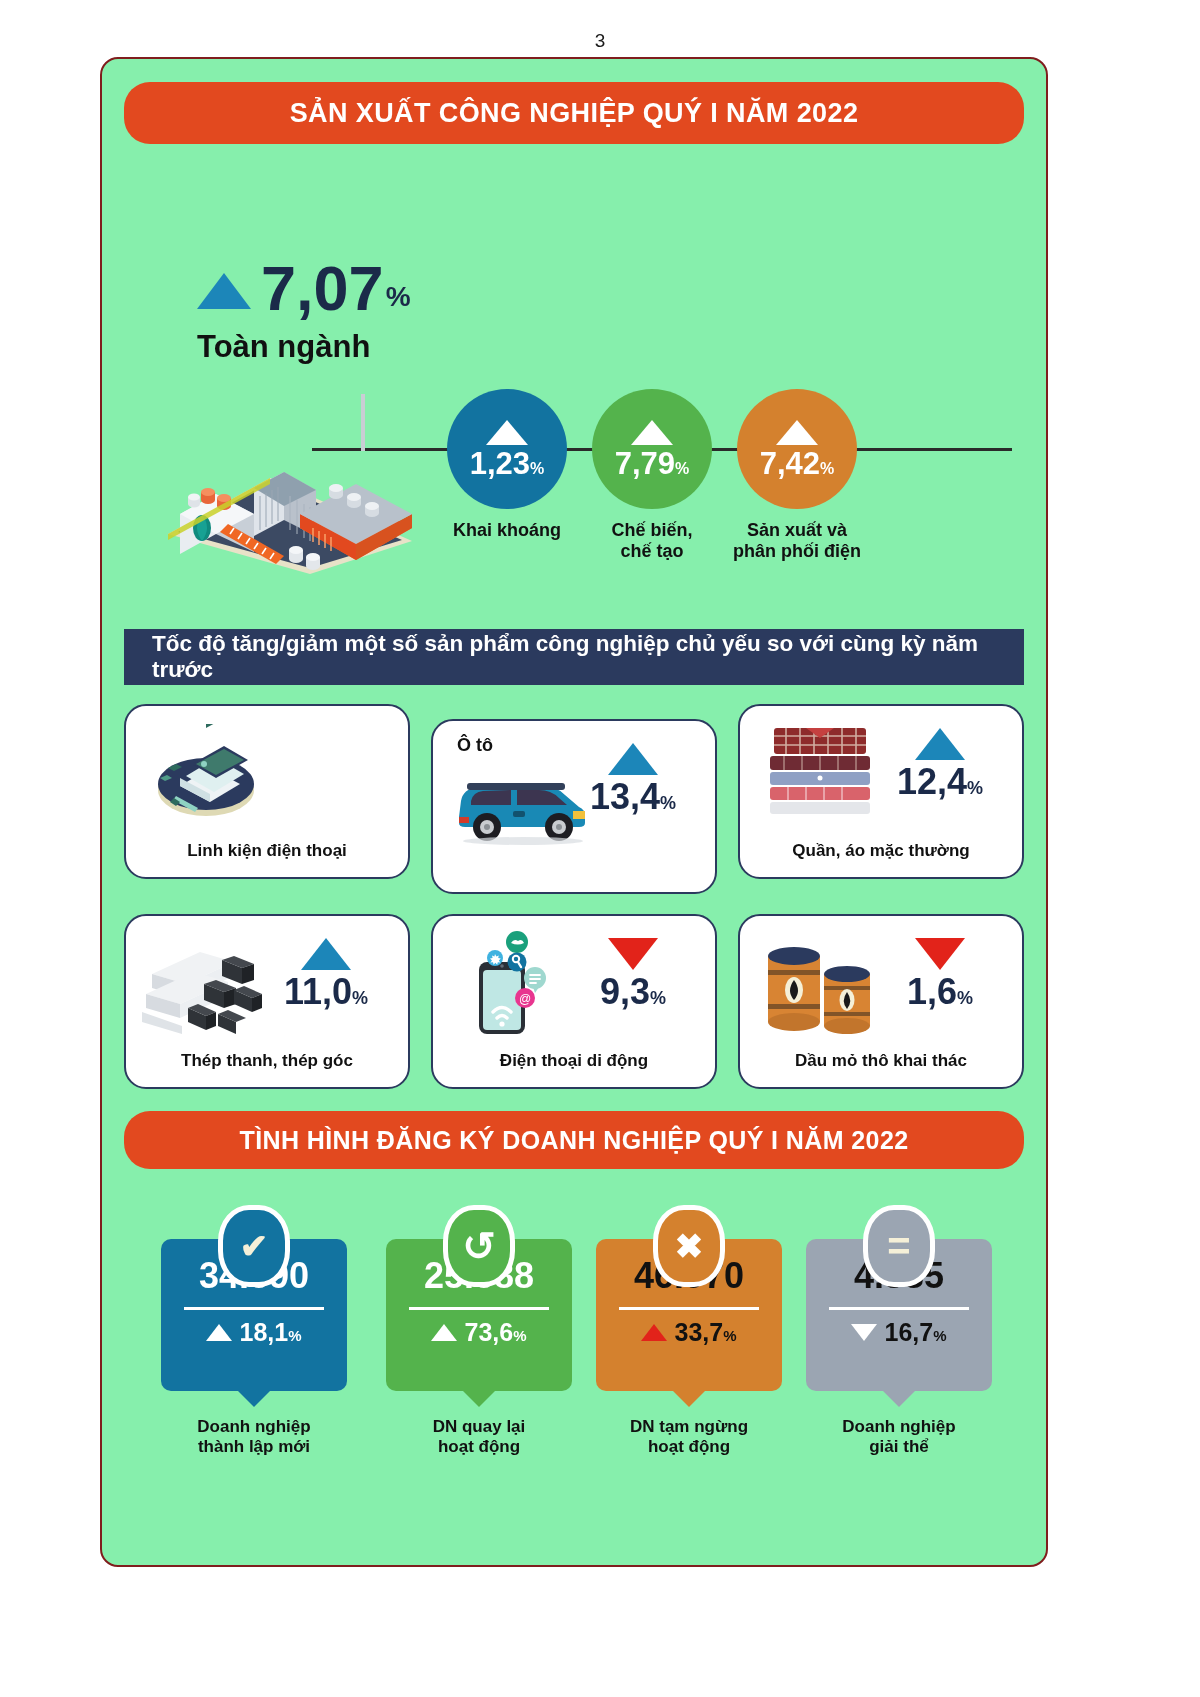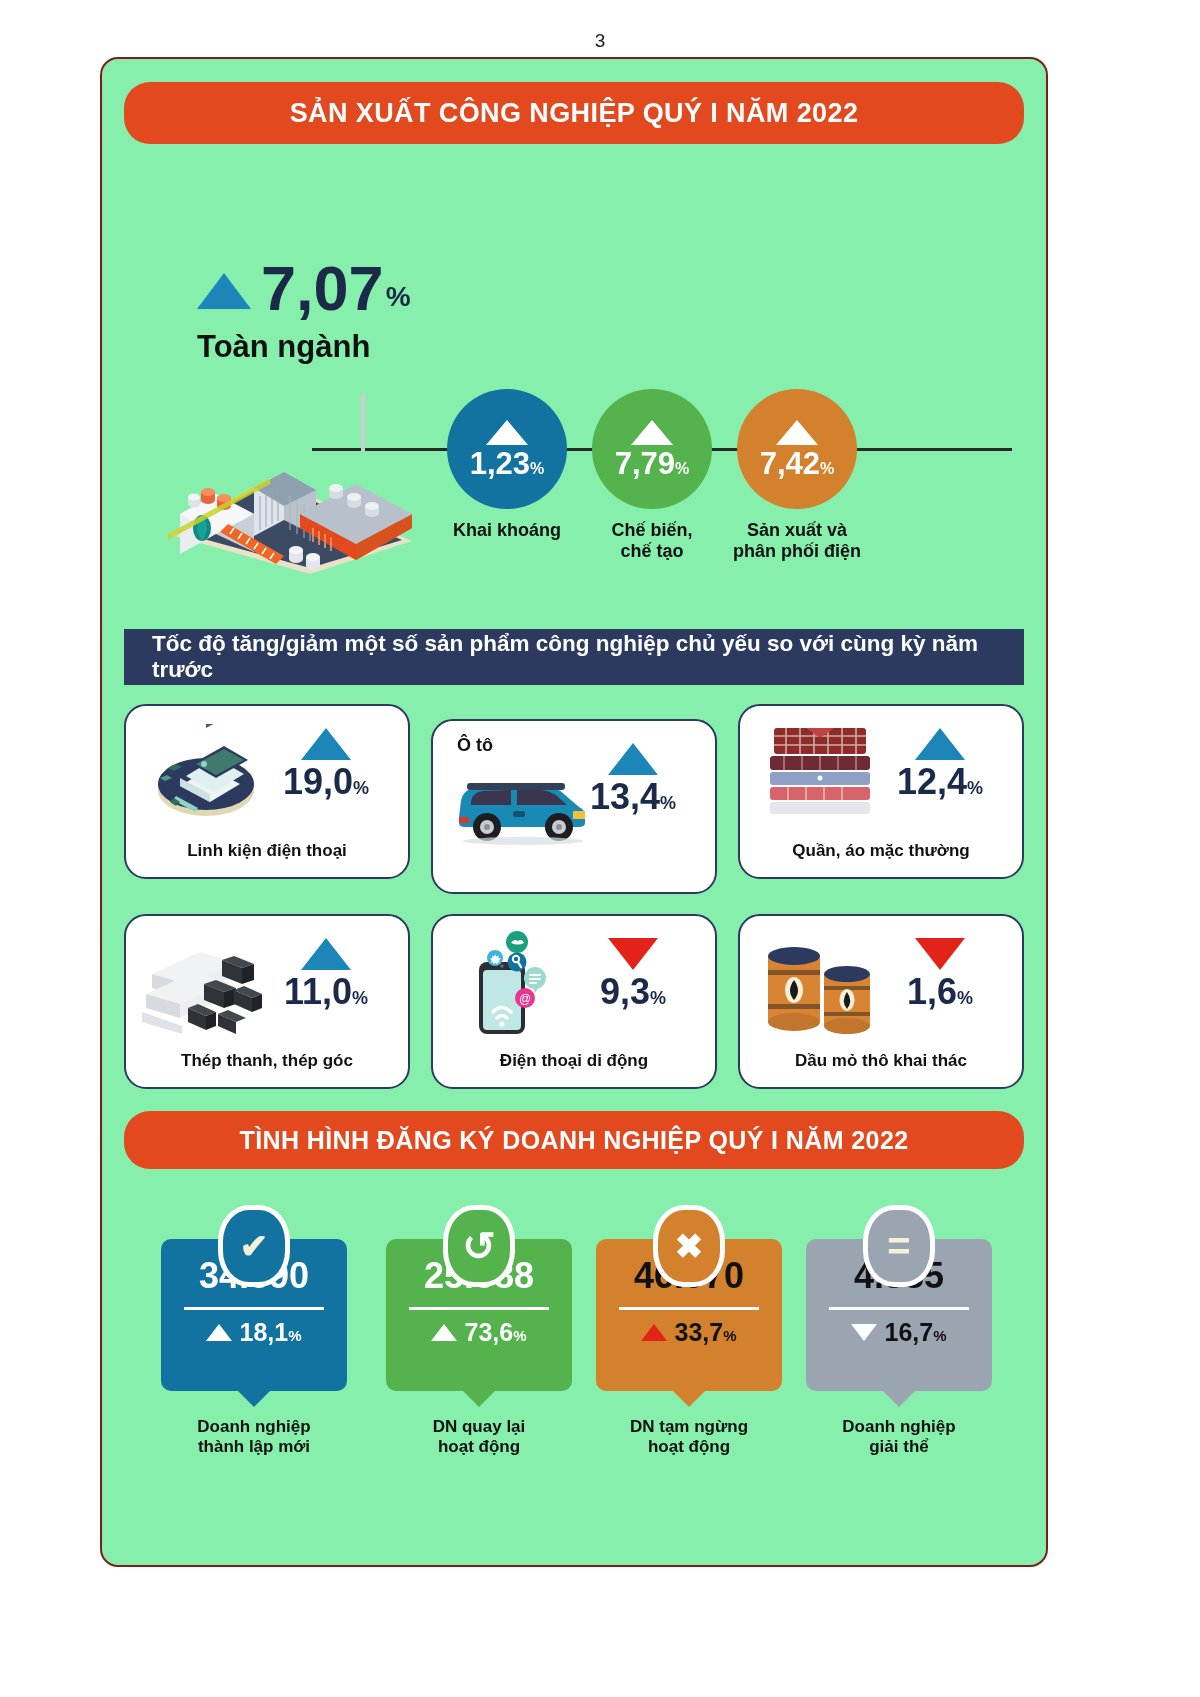--- a/index.html
+++ b/index.html
@@ -269,24 +269,20 @@
           <polygon points="52,40 84,22 108,36 76,54" fill="#2b3a5e"></polygon>
           <polygon points="56,40 84,25 104,36 76,51" fill="#3f7a6c"></polygon>
           <rect x="66" y="31" width="13" height="8" transform="skewY(-28)" fill="#2e6b5e"></rect>
           <rect x="84" y="36" width="12" height="7" transform="skewY(-28)" fill="#2e6b5e"></rect>
           <circle cx="64" cy="40" r="3" fill="#8fd3c2"></circle>
           <polygon points="28,44 36,40 42,43 34,47" fill="#2e6b5e"></polygon>
           <polygon points="20,54 27,51 32,54 25,57" fill="#4f9a88"></polygon>
           <polygon points="36,72 58,84 55,88 33,76" fill="#8fd3c2"></polygon>
           <polygon points="34,74 40,78 36,82 30,78" fill="#2e6b5e"></polygon>
         </svg>
-        <div class="figure">
-          <div class="tri-up"></div>
-          <div class="num"><span>19,0</span><span class="p">%</span></div>
-        </div>
         <div class="cap">Linh kiện điện thoại</div>
       </div>
 
       <div class="card" style="left:307px;top:0;margin-top:15px;">
         <div class="toplabel">Ô tô</div>
         <svg class="pic" style="left:10px;top:40px;width:150px;height:85px;" viewBox="0 0 150 85">
           <path d="M16,56 L18,40 Q20,28 34,26 L96,24 Q112,24 122,34 L136,46 Q142,48 142,56 L142,62 Q142,66 136,66 L22,66 Q16,66 16,62 Z" fill="#1989b5"></path>
           <path d="M28,40 Q30,31 40,30 L68,29 L68,44 L28,44 Z" fill="#3c3550"></path>
           <path d="M74,29 L96,29 Q108,29 116,37 L124,44 L74,44 Z" fill="#3c3550"></path>
           <rect x="24" y="22" width="98" height="7" rx="3" fill="#32405a"></rect>

